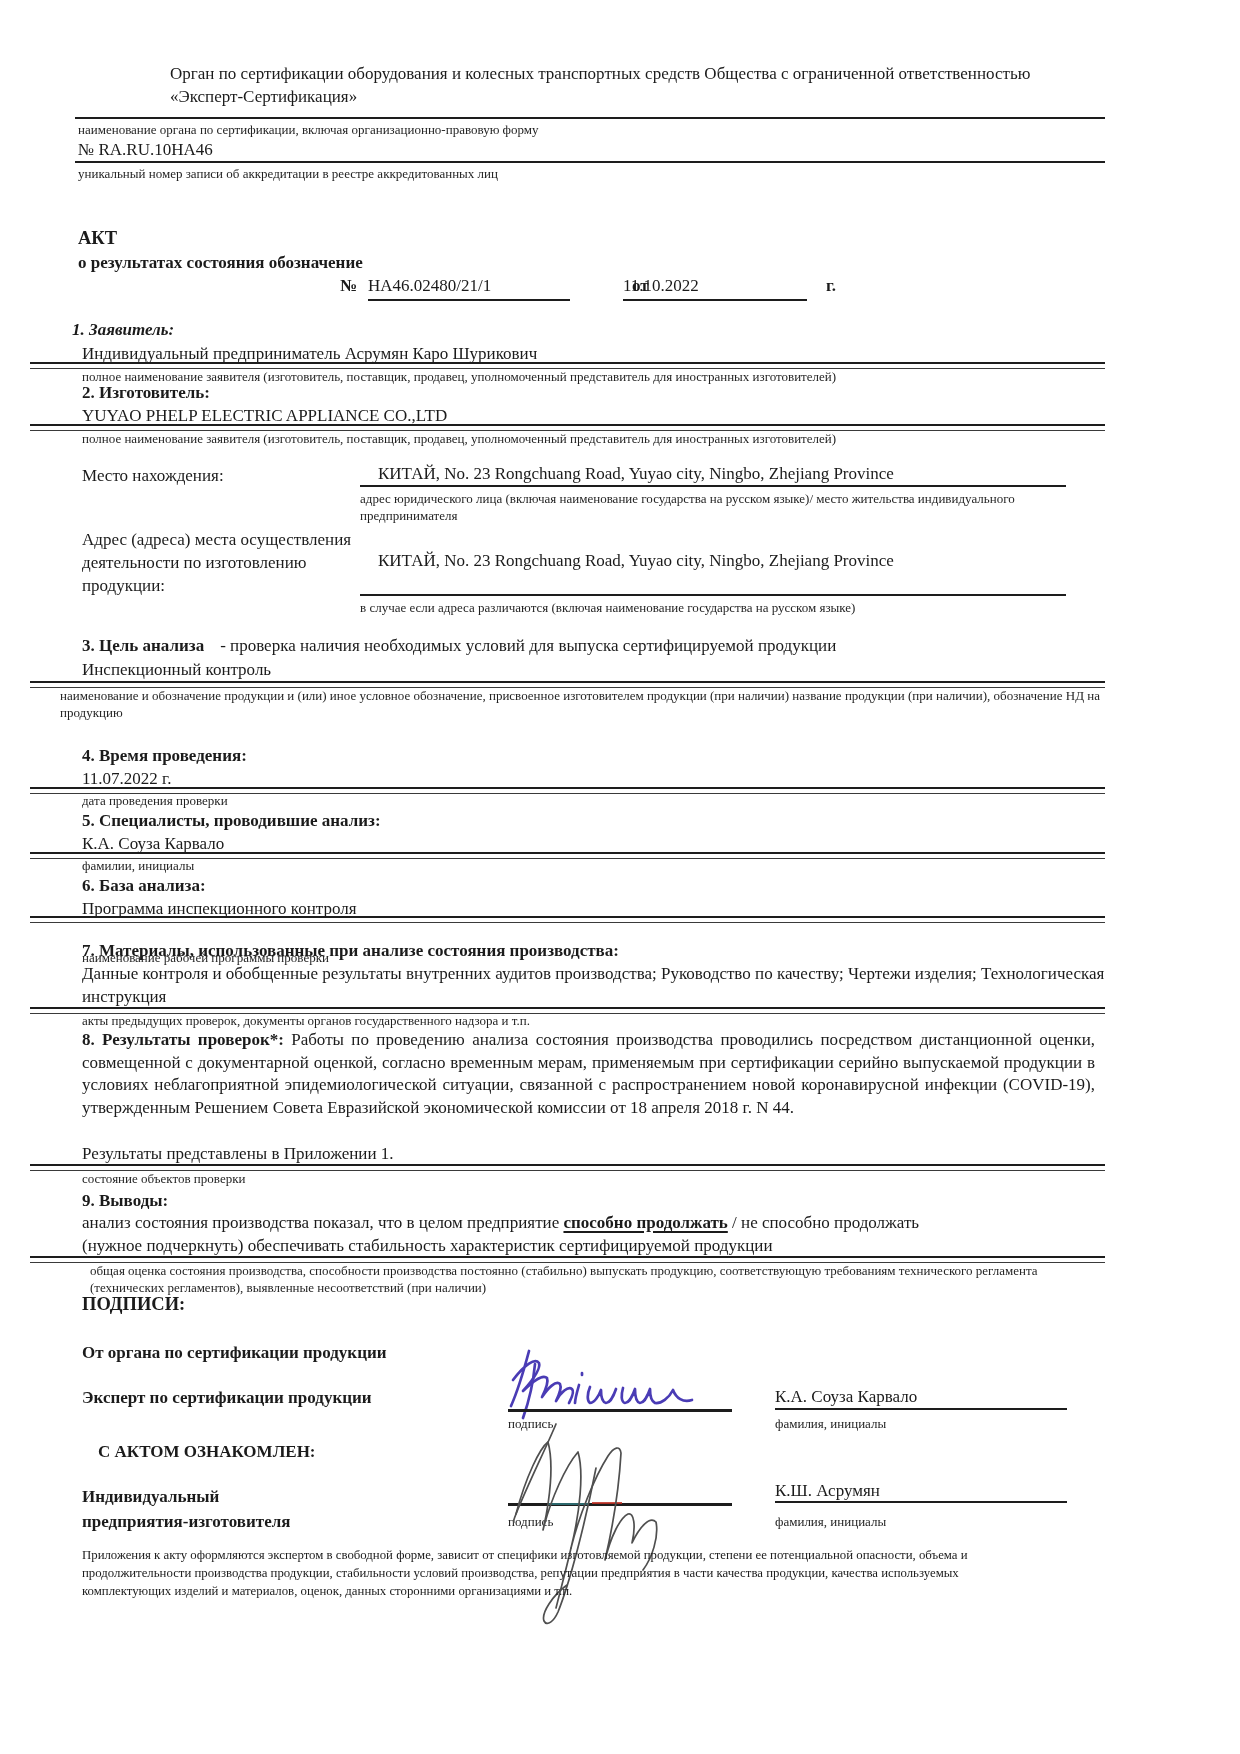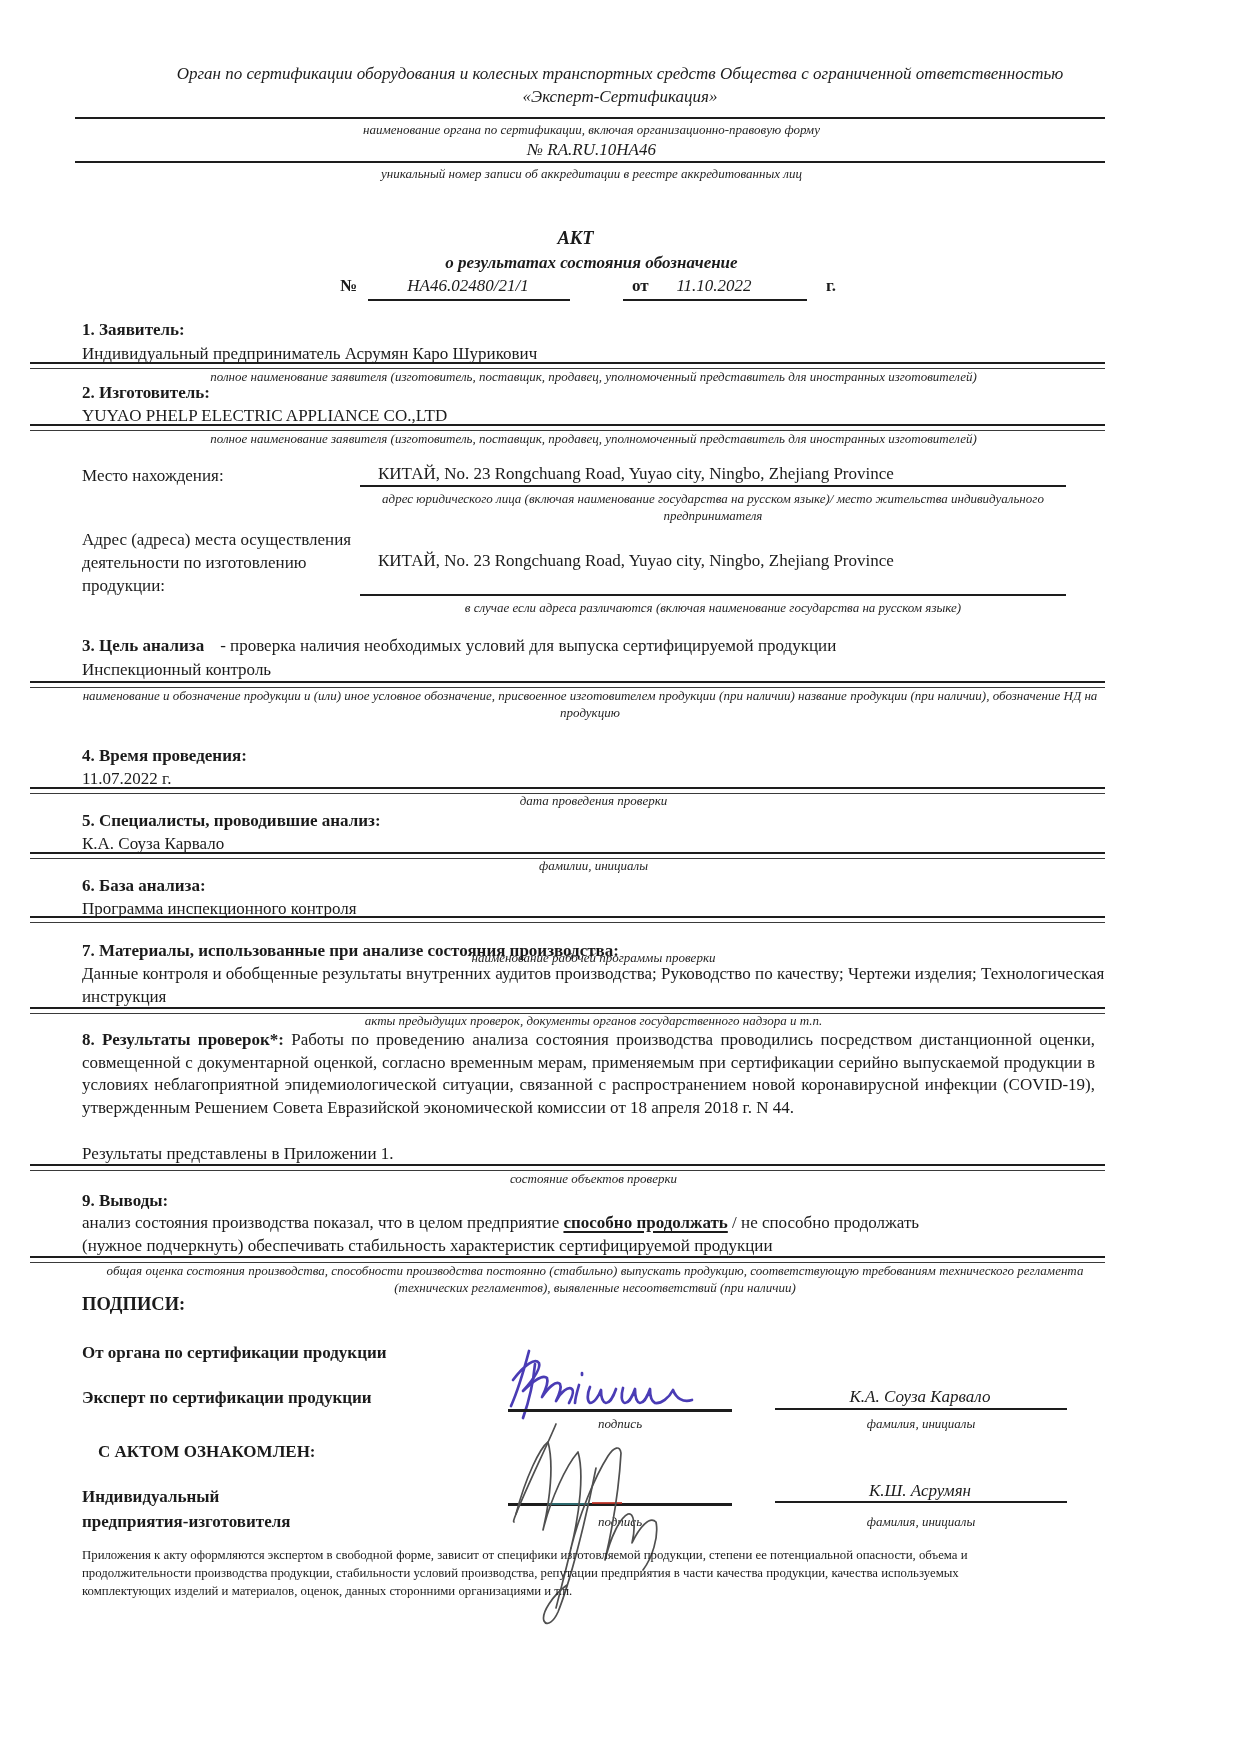--- a/index.html
+++ b/index.html
@@ -7,21 +7,21 @@
     position:relative;
     width:1240px;height:1754px;
     margin:0 auto;
     background:#ffffff;
     font-family:"Liberation Serif", serif;
     color:#1b1b1b;
     overflow:hidden;
   }
   .abs{position:absolute;}
   .b{font-weight:bold;}
-  .c{text-align:center;font-style:italic;}
+  .c{}
   .j{text-align:justify;}
   .t17{font-size:17px;line-height:23px;}
   .t18{font-size:18.5px;line-height:24px;}
   .cap{font-size:13px;line-height:17px;color:#1f1f1f;}
   .fn{font-size:12.8px;line-height:18px;}
   .rule{border-top:2.4px solid #1d1d1d;height:0;}
   .dbl{height:4px;border-top:2.4px solid #1d1d1d;border-bottom:1.1px solid #3a3a3a;}
   .nowrap{white-space:nowrap;}
   .ulb{font-weight:bold;text-decoration:underline;text-decoration-thickness:1.8px;text-underline-offset:3px;}
   .gap{margin-left:16px;}
@@ -32,32 +32,32 @@
 
 <div class="page">
 
   <div class="abs t17 c" style="left:170px;top:62px;width:900px;">Орган по сертификации оборудования и колесных транспортных средств Общества с ограниченной ответственностью «Эксперт-Сертификация»</div>
   <div class="abs rule" style="left:75px;top:117px;width:1030px;"></div>
   <div class="abs cap c" style="left:78px;top:121px;width:1027px;">наименование органа по сертификации, включая организационно-правовую форму</div>
   <div class="abs t17 c" style="left:78px;top:138px;width:1027px;">№ RA.RU.10НА46</div>
   <div class="abs rule" style="left:75px;top:161px;width:1030px;"></div>
   <div class="abs cap c" style="left:78px;top:165px;width:1027px;">уникальный номер записи об аккредитации в реестре аккредитованных лиц</div>
 
-  <div class="abs t18 b c" style="left:62px;top:226px;width:1027px;">АКТ</div>
+  <div class="abs t18 b c" style="left:78px;top:226px;width:1027px;">АКТ</div>
   <div class="abs t17 b c" style="left:78px;top:251px;width:1027px;">о результатах состояния обозначение</div>
 
   <div class="abs t17 b" style="left:340px;top:274px;">№</div>
   <div class="abs t17 c" style="left:368px;top:274px;width:200px;">НА46.02480/21/1</div>
   <div class="abs rule" style="left:368px;top:299px;width:202px;"></div>
   <div class="abs t17 b" style="left:588px;top:274px;margin-left:44px;">от</div>
   <div class="abs t17 c" style="left:623px;top:274px;width:182px;">11.10.2022</div>
   <div class="abs rule" style="left:623px;top:299px;width:184px;"></div>
   <div class="abs t17 b" style="left:826px;top:274px;">г.</div>
 
-  <div class="abs t17 b" style="left:82px;top:318px;">1. Заявитель:</div>
+  <div class="abs t17 b" style="left:72px;top:318px;font-style:italic;">1. Заявитель:</div>
   <div class="abs t17" style="left:82px;top:342px;width:1023px;">Индивидуальный предприниматель Асрумян Каро Шурикович</div>
   <div class="abs dbl" style="left:30px;top:362px;width:1075px;"></div>
   <div class="abs cap c" style="left:82px;top:368px;width:1023px;">полное наименование заявителя (изготовитель, поставщик, продавец, уполномоченный представитель для иностранных изготовителей)</div>
 
   <div class="abs t17 b" style="left:82px;top:381px;">2. Изготовитель:</div>
   <div class="abs t17" style="left:82px;top:404px;width:1023px;">YUYAO PHELP ELECTRIC APPLIANCE CO.,LTD</div>
   <div class="abs dbl" style="left:30px;top:424px;width:1075px;"></div>
   <div class="abs cap c" style="left:82px;top:430px;width:1023px;">полное наименование заявителя (изготовитель, поставщик, продавец, уполномоченный представитель для иностранных изготовителей)</div>
 
   <div class="abs t17" style="left:82px;top:464px;">Место нахождения:</div>

